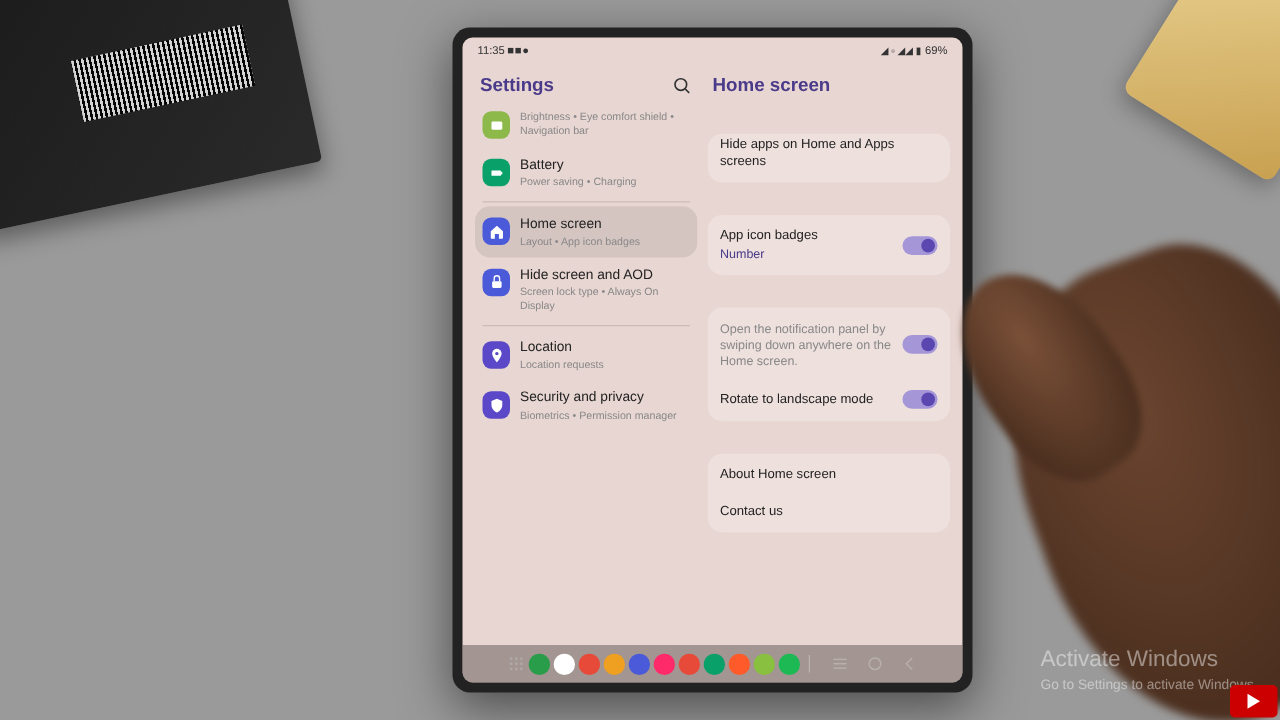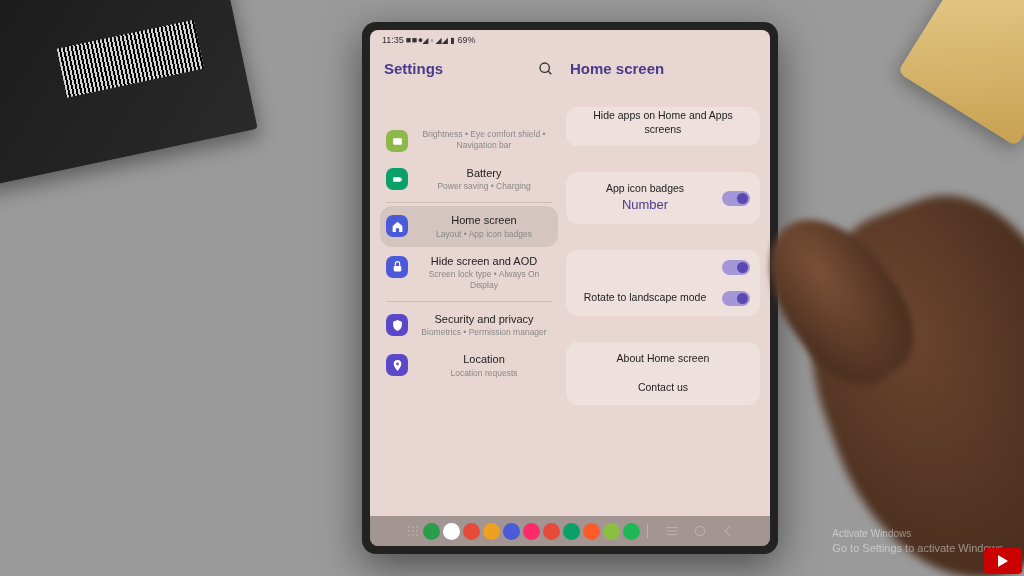--- a/index.html
+++ b/index.html
@@ -14,68 +14,68 @@
   
   
   .hand { position: absolute; right: -60px; top: 200px; width: 260px; height: 380px; background: radial-gradient(ellipse at 40% 30%, #6b4530, #4a2e1e 70%); border-radius: 50% 40% 60% 50%; filter: blur(4px); transform: rotate(-20deg); }
   .finger { position: absolute; right: 130px; top: 210px; width: 110px; height: 180px; background: radial-gradient(ellipse at 50% 30%, #7a5038, #4a2e1e 80%); border-radius: 50% 50% 40% 40%; filter: blur(3px); transform: rotate(-35deg); }
   
   
   .tablet { position: absolute; left: 362px; top: 22px; width: 416px; height: 532px; background: #222; border-radius: 14px; box-shadow: 0 12px 40px rgba(0,0,0,0.5); padding: 8px; }
   .screen { width: 100%; height: 100%; background: #e8d6d2; border-radius: 8px; overflow: hidden; display: flex; flex-direction: column; }
   
   
-  .statusbar { height: 20px; display: flex; align-items: center; padding: 0 12px; font-size: 9px; color: #333; }
+  .statusbar { height: 20px; display: flex; justify-content: space-between; align-items: center; padding: 0 12px; font-size: 9px; color: #333; }
   .status-left { display: flex; gap: 2px; align-items: center; }
   .status-right { display: flex; gap: 3px; align-items: center; }
   
   
   .content { flex: 1; display: flex; overflow: hidden; }
-  .pane { display: flex; flex-direction: column; text-align: center; }
+  .pane { display: flex; flex-direction: column; }
   .left-pane { width: 48%; padding: 6px 4px 0 10px; }
   .right-pane { width: 52%; padding: 6px 10px 0 4px; }
   
   .pane-header { display: flex; justify-content: space-between; align-items: center; padding: 4px 4px 10px 4px; }
   .pane-title { font-size: 15px; font-weight: 600; color: #4a3a8a; }
   
   .search-icon { width: 16px; height: 16px; }
   
   .settings-list { flex: 1; overflow: hidden; }
   .settings-item { display: flex; align-items: flex-start; gap: 8px; padding: 7px 6px; border-radius: 12px; }
   .settings-item.selected { background: rgba(0,0,0,0.08); }
-  .settings-item.partial { padding-top: 0; margin-top: 41px; }
+  .settings-item.partial { padding-top: 0; }
   .item-icon { width: 22px; height: 22px; border-radius: 7px; display: flex; align-items: center; justify-content: center; flex-shrink: 0; margin-top: 2px; }
   .item-icon svg { width: 13px; height: 13px; fill: #fff; }
   .item-text { flex: 1; min-width: 0; }
   .item-label { font-size: 11px; color: #222; line-height: 1.3; }
   .item-sub { font-size: 8.5px; color: #888; line-height: 1.3; margin-top: 1px; }
   .divider { height: 1px; background: rgba(0,0,0,0.12); margin: 3px 6px; }
   
   .detail-list { flex: 1; overflow: hidden; display: flex; flex-direction: column; gap: 6px; }
   .detail-card { background: rgba(255,255,255,0.25); border-radius: 12px; padding: 2px 0; margin-top: 20px; }
   .detail-item { display: flex; align-items: center; justify-content: space-between; padding: 8px 10px; gap: 8px; }
   .detail-item.partial { padding-top: 0; }
   .detail-text { flex: 1; }
   .detail-label { font-size: 10.5px; color: #222; line-height: 1.3; }
-  .detail-sub { font-size: 13px; color: #888; line-height: 1.3; margin-top: 1px; }
+  .detail-sub { font-size: 10px; color: #888; line-height: 1.3; margin-top: 1px; }
   .detail-sub.blue { color: #4a3a8a; }
   .toggle { width: 28px; height: 15px; border-radius: 8px; background: #a596d8; position: relative; flex-shrink: 0; }
   .toggle::after { content: ''; position: absolute; right: 2px; top: 2px; width: 11px; height: 11px; border-radius: 50%; background: #5a48b0; }
   .link-item { font-size: 10.5px; color: #4a3a8a; }
   
   
   .taskbar { height: 30px; display: flex; align-items: center; justify-content: center; gap: 3px; padding: 0 8px; background: rgba(0,0,0,0.3); }
   .tb-group { display: flex; gap: 3px; align-items: center; }
   .tb-icon { width: 17px; height: 17px; border-radius: 50%; }
   .tb-nav { display: flex; gap: 14px; margin-left: 10px; }
   .tb-nav-btn { width: 14px; height: 14px; opacity: 0.5; }
   
   
   .watermark { position: absolute; right: 18px; bottom: 20px; font-size: 11px; color: rgba(255,255,255,0.45); text-align: left; line-height: 1.4; }
-  .watermark .wm-title { font-size: 10px; }
+  .watermark .wm-title { font-size: 18px; }
   .yt-badge { position: absolute; right: 2px; bottom: 2px; width: 38px; height: 26px; background: #cc0000; border-radius: 4px; }
   .yt-badge::after { content: ''; position: absolute; left: 14px; top: 7px; border-left: 10px solid #fff; border-top: 6px solid transparent; border-bottom: 6px solid transparent; }
 </style>
 </head>
 <body>
 
 <div class="device-box">
 
   <div class="barcode"></div>
 </div>
@@ -150,38 +150,38 @@
               </div>
               <div class="item-text">
                 <div class="item-label">Hide screen and AOD</div>
                 <div class="item-sub">Screen lock type • Always On Display</div>
               </div>
             </div>
             <div class="divider"></div>
             <div class="settings-item">
               <div class="item-icon" style="background: rgb(90, 72, 200);">
                 <svg viewBox="0 0 24 24">
+                  <path d="M12 2a7 7 0 017 7c0 5-7 13-7 13S5 14 5 9a7 7 0 017-7z"></path>
+                  <circle cx="12" cy="9" r="2.5" fill="#5a48c8"></circle>
+                </svg>
+              </div>
+              <div class="item-text">
+                <div class="item-label">Location</div>
+                <div class="item-sub">Location requests</div>
+              </div>
+            </div>
+            <div class="settings-item">
+              <div class="item-icon" style="background: rgb(90, 72, 200);">
+                <svg viewBox="0 0 24 24">
                   <path d="M12 2l8 3v6c0 5-3.5 9.5-8 11-4.5-1.5-8-6-8-11V5z"></path>
                 </svg>
               </div>
               <div class="item-text">
                 <div class="item-label">Security and privacy</div>
                 <div class="item-sub">Biometrics • Permission manager</div>
-              </div>
-            </div>
-            <div class="settings-item">
-              <div class="item-icon" style="background: rgb(90, 72, 200);">
-                <svg viewBox="0 0 24 24">
-                  <path d="M12 2a7 7 0 017 7c0 5-7 13-7 13S5 14 5 9a7 7 0 017-7z"></path>
-                  <circle cx="12" cy="9" r="2.5" fill="#5a48c8"></circle>
-                </svg>
-              </div>
-              <div class="item-text">
-                <div class="item-label">Location</div>
-                <div class="item-sub">Location requests</div>
               </div>
             </div>
           </div>
       </div>
 
       <div class="pane right-pane">
         <div class="pane-header">
           <div class="pane-title">Home screen</div>
         </div>
         <div class="detail-list" id="detail-list">
@@ -197,20 +197,21 @@
                 <div class="detail-text">
                   <div class="detail-label">App icon badges</div>
                   <div class="detail-sub blue">Number</div>
                 </div>
                 <div class="toggle"></div>
               </div>
             </div>
             <div class="detail-card">
               <div class="detail-item">
                 <div class="detail-text">
+                  <div class="detail-sub">Open the notification panel by swiping down anywhere on the Home screen.</div>
                 </div>
                 <div class="toggle"></div>
               </div>
               <div class="detail-item">
                 <div class="detail-text">
                   <div class="detail-label">Rotate to landscape mode</div>
                 </div>
                 <div class="toggle"></div>
               </div>
             </div>

